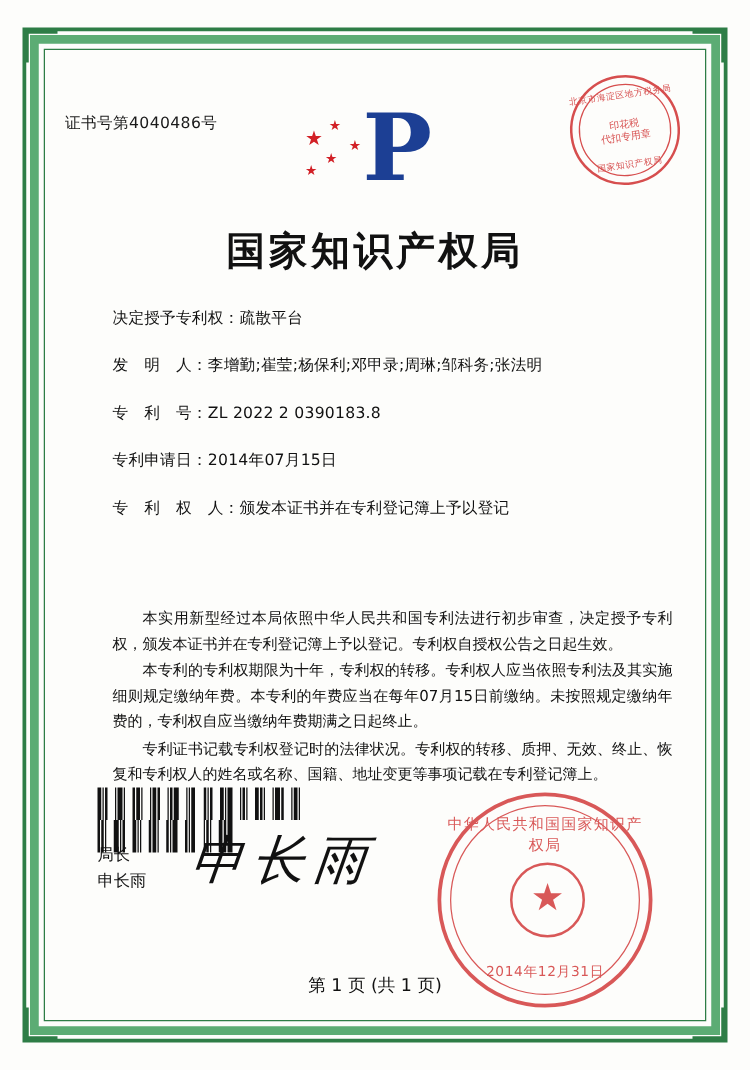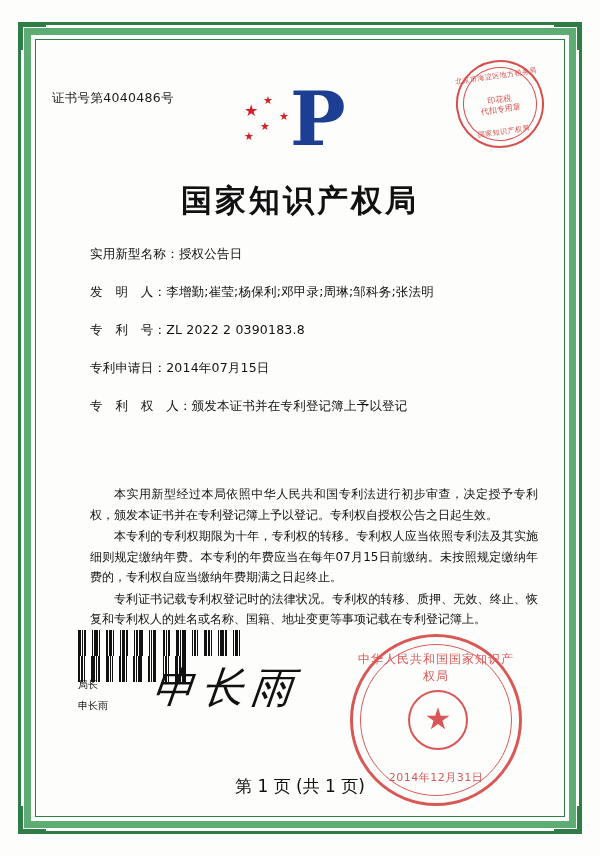--- a/index.html
+++ b/index.html
@@ -219,21 +219,21 @@
     height: 26px;
     margin-right: 1px;
     vertical-align: top;
   }
 
   
   .sign-block {
     position: absolute;
     left: 30px;
     top: 622px;
-    font-size: 10px;
+    font-size: 13px;
     line-height: 21px;
     color: #111;
   }
   .handwriting {
     position: absolute;
     left: 105px;
     top: 608px;
     font-size: 42px;
     font-family: "DejaVu Serif", serif;
     font-style: italic;
@@ -289,21 +289,21 @@
     letter-spacing: 0.5px;
   }
 
   
   .footer {
     position: absolute;
     left: 0;
     right: 0;
     bottom: 6px;
     text-align: center;
-    font-size: 17px;
+    font-size: 14px;
     color: #111;
   }
 </style>
 </head>
 <body>
 
 <div class="page">
 
   <div class="border-outer"></div>
   <div class="border-mid"></div>
@@ -330,21 +330,21 @@
       <span class="star s3">★</span>
       <span class="star s4">★</span>
       <span class="star s5">★</span>
       <span class="logo-p">P</span>
     </div>
 
     <div class="title">国家知识产权局</div>
 
     <div class="fields">
       <div class="field-row">
-        <span class="field-label">实用新型名称：</span><span class="field-value">授权公告日</span>
+        <span class="field-label">决定授予专利权：</span><span class="field-value">疏散平台</span>
       </div>
       <div class="field-row">
         <span class="field-label">发　明　人：</span><span class="field-value">李增勤;崔莹;杨保利;邓甲录;周琳;邹科务;张法明</span>
       </div>
       <div class="field-row">
         <span class="field-label">专　利　号：</span><span class="field-value">ZL 2022 2 0390183.8</span>
       </div>
       <div class="field-row">
         <span class="field-label">专利申请日：</span><span class="field-value">2014年07月15日</span>
       </div>

